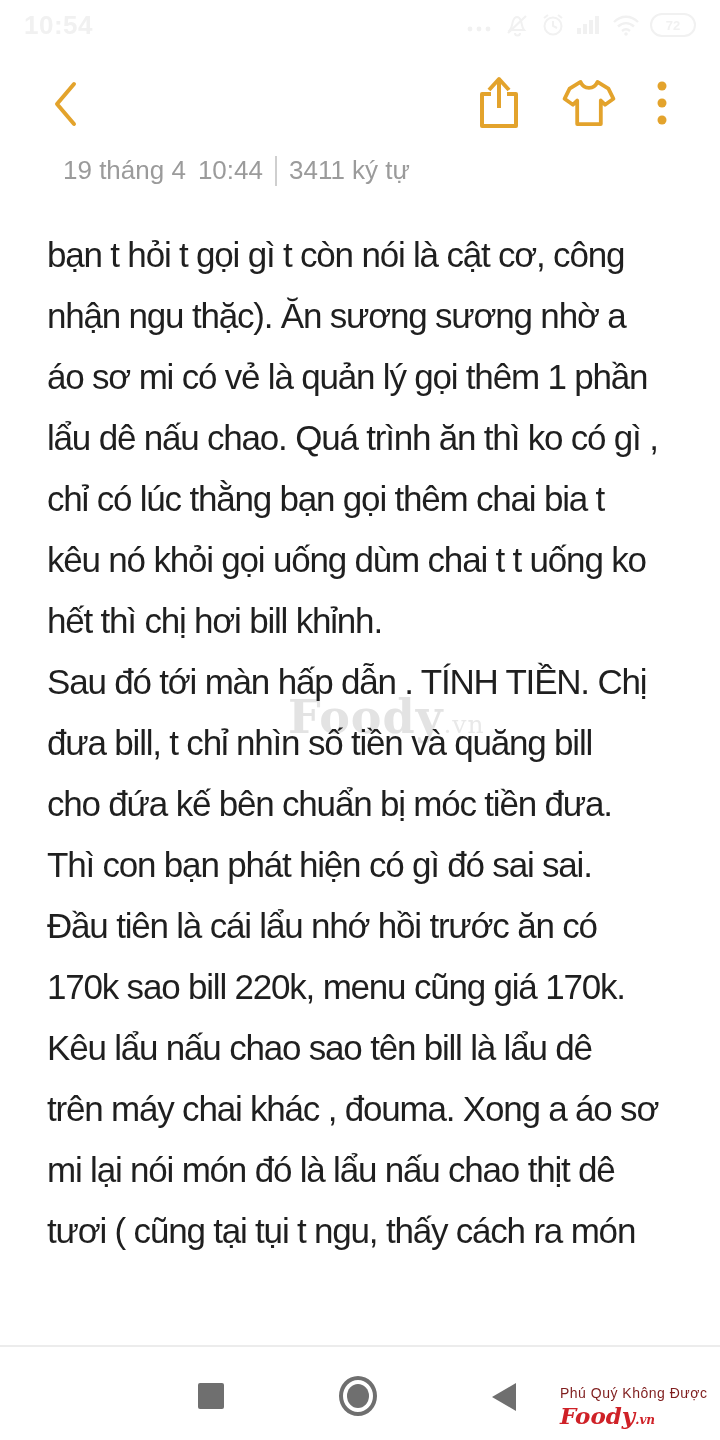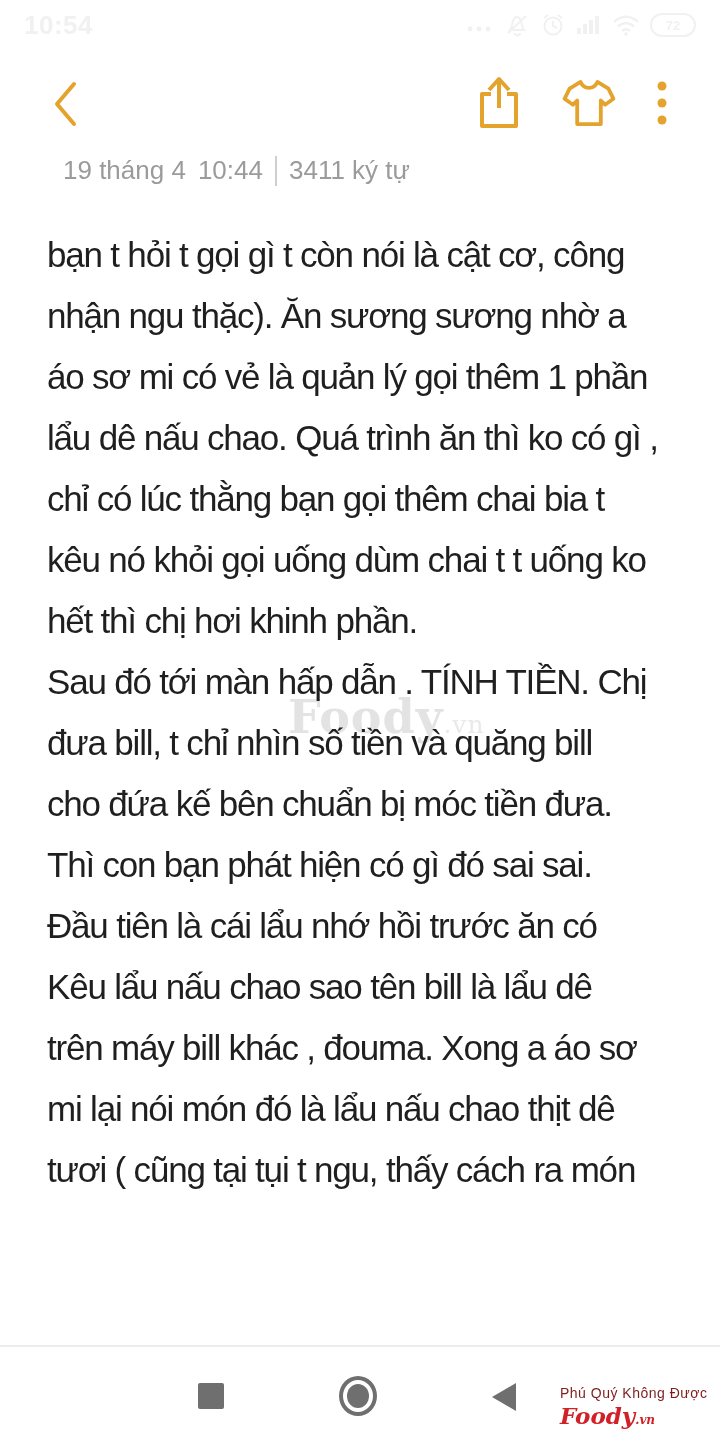--- a/index.html
+++ b/index.html
@@ -153,28 +153,29 @@
   <span>Foody</span><span class="suffix">.vn</span>
 </div>
 
 <div class="note-body">
   <div class="note-line">bạn t hỏi t gọi gì t còn nói là cật cơ, công</div>
   <div class="note-line">nhận ngu thặc). Ăn sương sương nhờ a</div>
   <div class="note-line">áo sơ mi có vẻ là quản lý gọi thêm 1 phần</div>
   <div class="note-line">lẩu dê nấu chao. Quá trình ăn thì ko có gì ,</div>
   <div class="note-line">chỉ có lúc thằng bạn gọi thêm chai bia t</div>
   <div class="note-line">kêu nó khỏi gọi uống dùm chai t t uống ko</div>
-  <div class="note-line">hết thì chị hơi khinh phần.</div>
+  <div class="note-line">hết thì chị hơi bill khỉnh.</div>
   <div class="note-line">Sau đó tới màn hấp dẫn . TÍNH TIỀN. Chị</div>
   <div class="note-line">đưa bill, t chỉ nhìn số tiền và quăng bill</div>
   <div class="note-line">cho đứa kế bên chuẩn bị móc tiền đưa.</div>
   <div class="note-line">Thì con bạn phát hiện có gì đó sai sai.</div>
   <div class="note-line">Đầu tiên là cái lẩu nhớ hồi trước ăn có</div>
+  <div class="note-line">170k sao bill 220k, menu cũng giá 170k.</div>
   <div class="note-line">Kêu lẩu nấu chao sao tên bill là lẩu dê</div>
-  <div class="note-line">trên máy bill khác , đouma. Xong a áo sơ</div>
+  <div class="note-line">trên máy chai khác , đouma. Xong a áo sơ</div>
   <div class="note-line">mi lại nói món đó là lẩu nấu chao thịt dê</div>
   <div class="note-line">tươi ( cũng tại tụi t ngu, thấy cách ra món</div>
 </div>
 
 <div class="nav-divider"></div>
 <div class="nav-bar">
   <div class="nav-recents"></div>
   <div class="nav-home">
     <div class="nav-home-dot"></div>
   </div>

